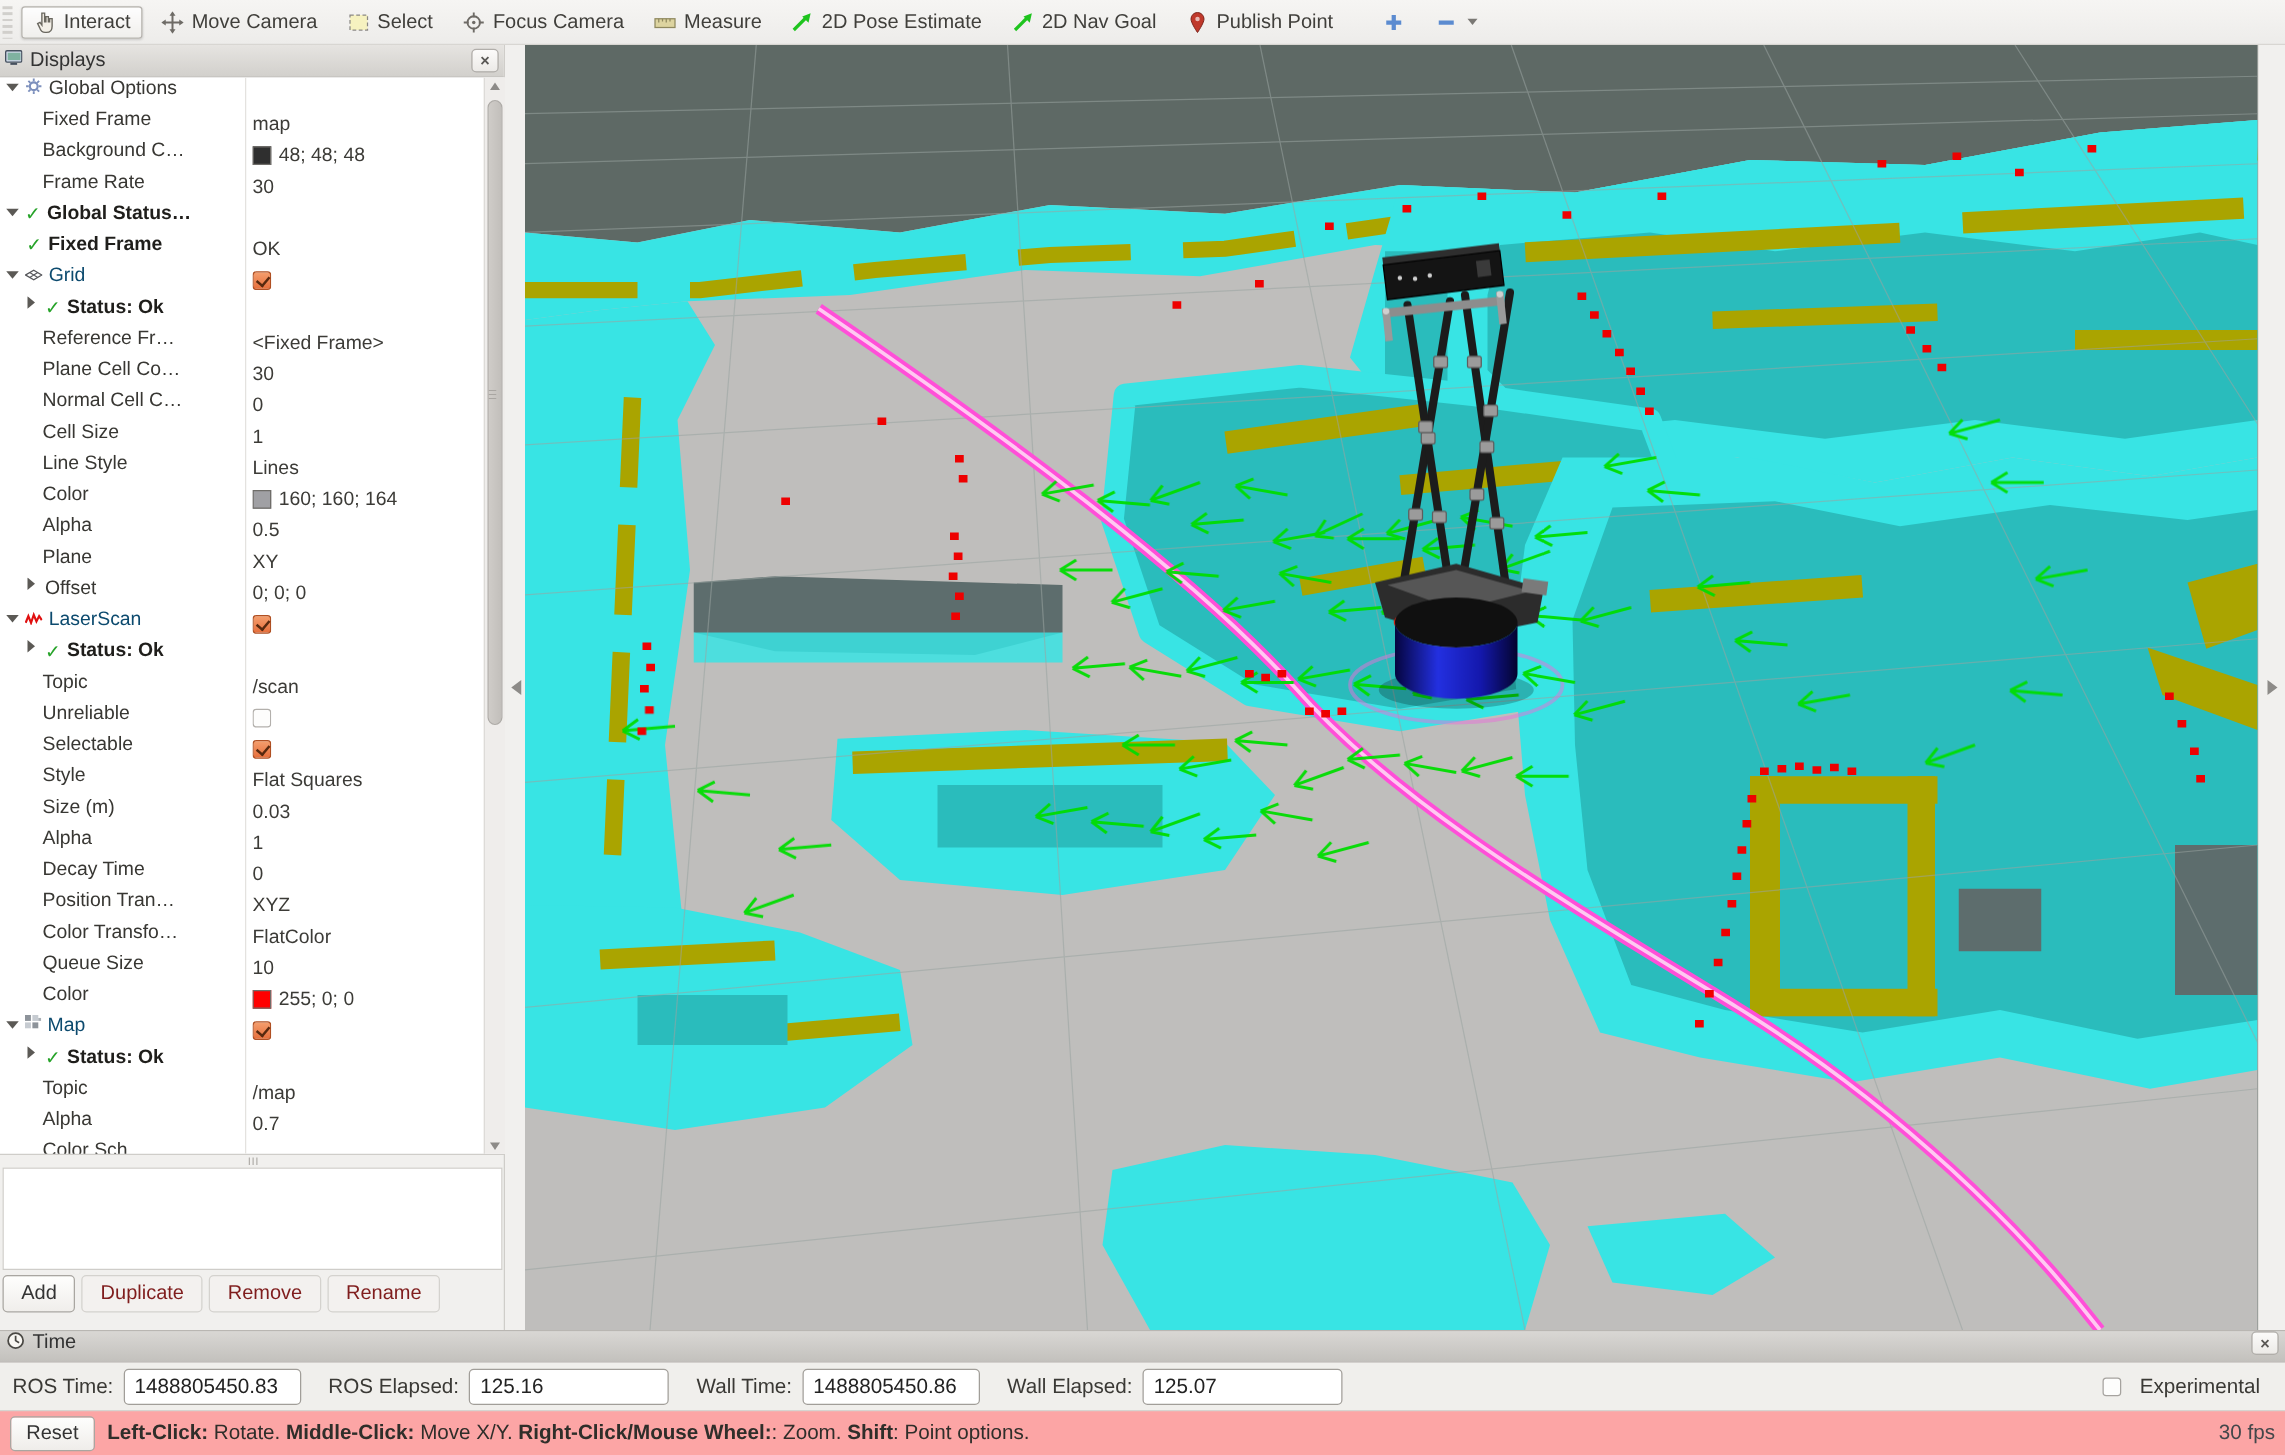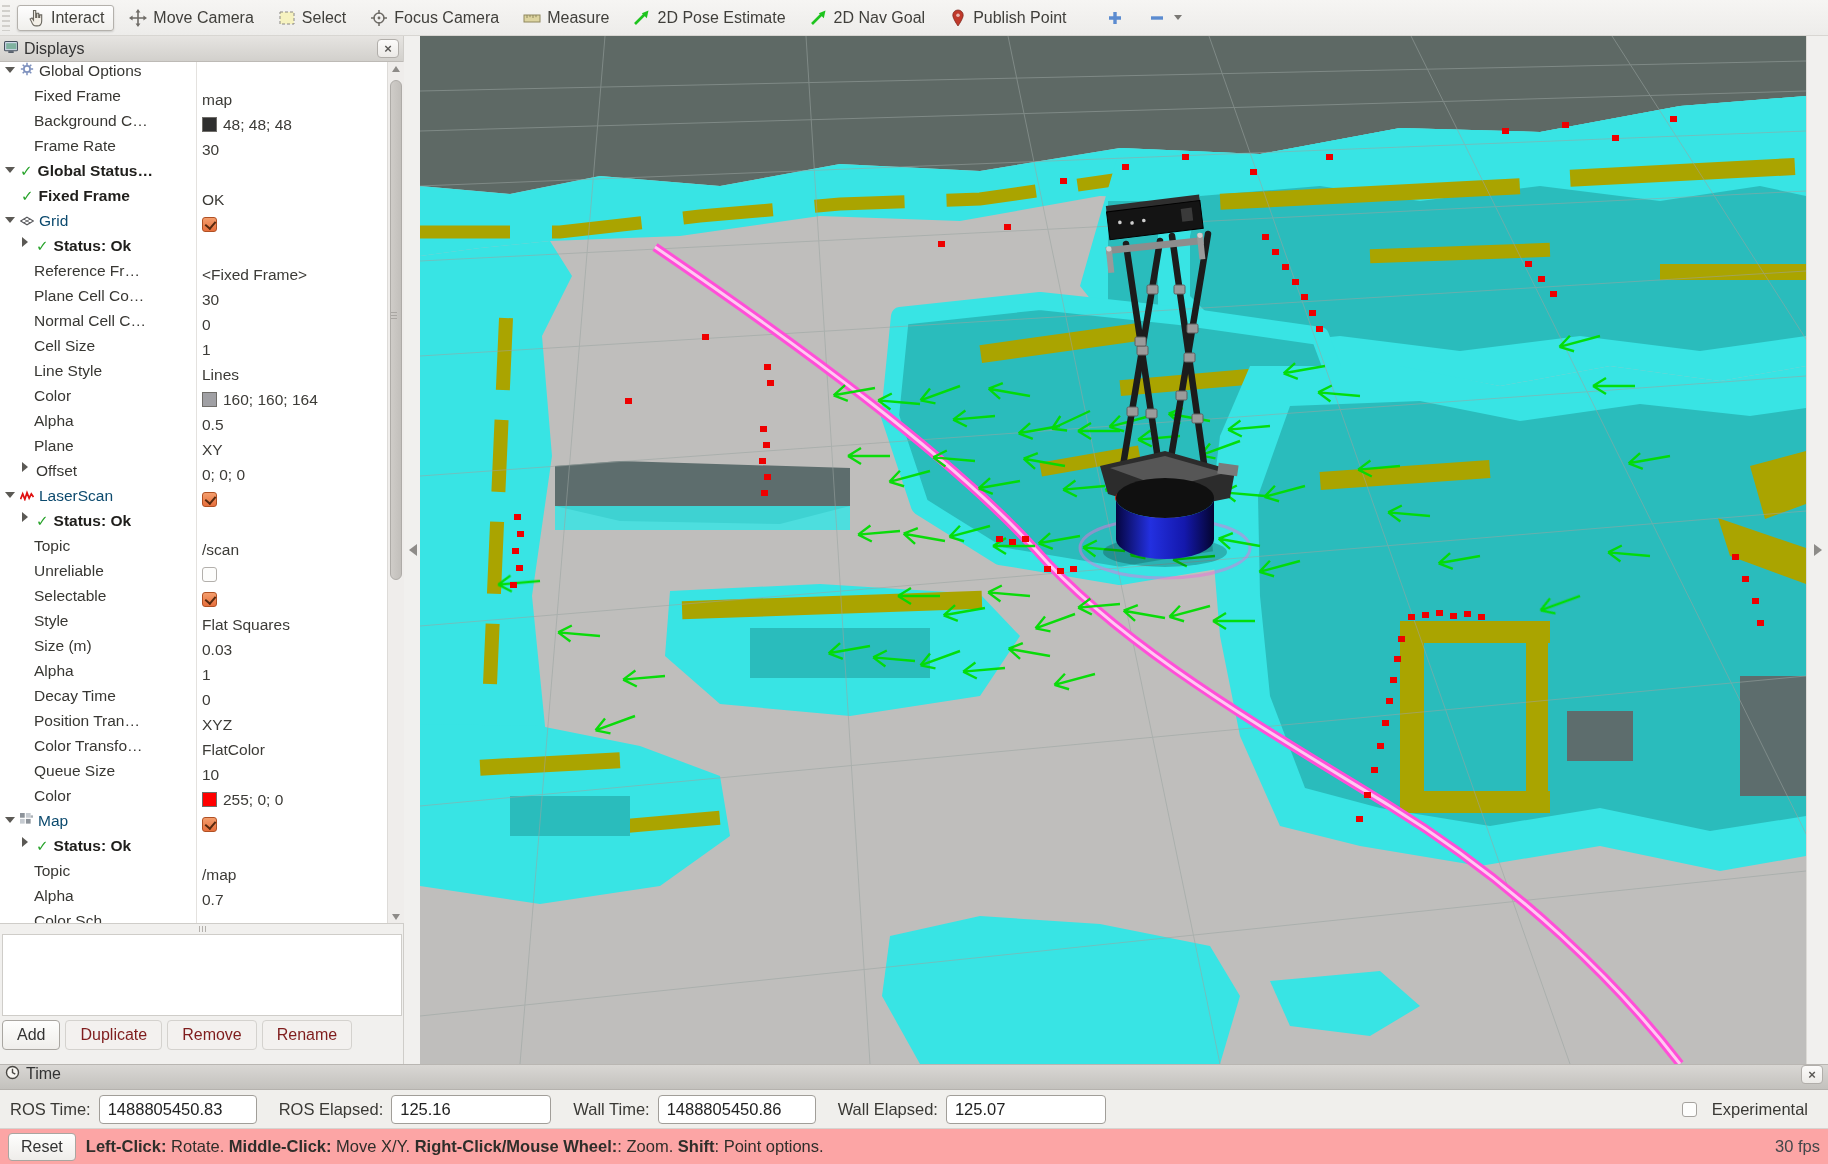--- a/index.html
+++ b/index.html
@@ -63,21 +63,21 @@
   .varr.right{border-left:8px solid #8d8b88;border-right:none;}
   
   .viewport{position:absolute;left:420px;top:36px;width:1386px;height:1028px;background:#5e6965;}
   
   .tpanel{position:absolute;left:0;top:1064px;width:1828px;height:64px;background:#f0efec;}
   .ttitle{height:26px;background:linear-gradient(#d9d7d4,#c3c1bd);border-top:1px solid #b9b6b2;border-bottom:1px solid #b5b2ae;
           display:flex;align-items:flex-start;padding:0 5px;font-size:16px;color:#333;}
   .ttitle .t{margin-left:6px;}
   .trow2{height:38px;display:flex;align-items:center;padding:0 10px;font-size:16.5px;gap:8px;color:#3a3935;}
   .tin{height:29px;border:1px solid #a19e99;border-radius:4px;background:#fff;padding:0 8px;font-size:16.5px;
-       font-family:"Liberation Sans","DejaVu Sans",sans-serif;color:#222;width:158px;}
+       font-family:"Liberation Sans","DejaVu Sans",sans-serif;color:#222;width:142px;}
   .tin.w{width:160px;}
   .spacer{flex:1;}
   .expchk{width:15px;height:15px;border:1px solid #a6a39f;border-radius:3px;background:#fdfdfc;margin-right:7px;}
   
   .sbarrow{position:absolute;left:0;top:1128px;width:1828px;height:36px;background:#fca5a5;border-top:1px solid #d6d4d0;
            display:flex;align-items:center;padding:0 8px;font-size:16.5px;color:#2f2e2a;gap:10px;}
   .resetbtn{height:28px;padding:0 12px;border:1px solid #a9a6a1;border-radius:4px;background:linear-gradient(#fefefd,#efedea);
             font-size:16px;color:#333;display:flex;align-items:center;}
   .help b{font-weight:bold;}
   .fps{margin-left:auto;color:#43474a;}

